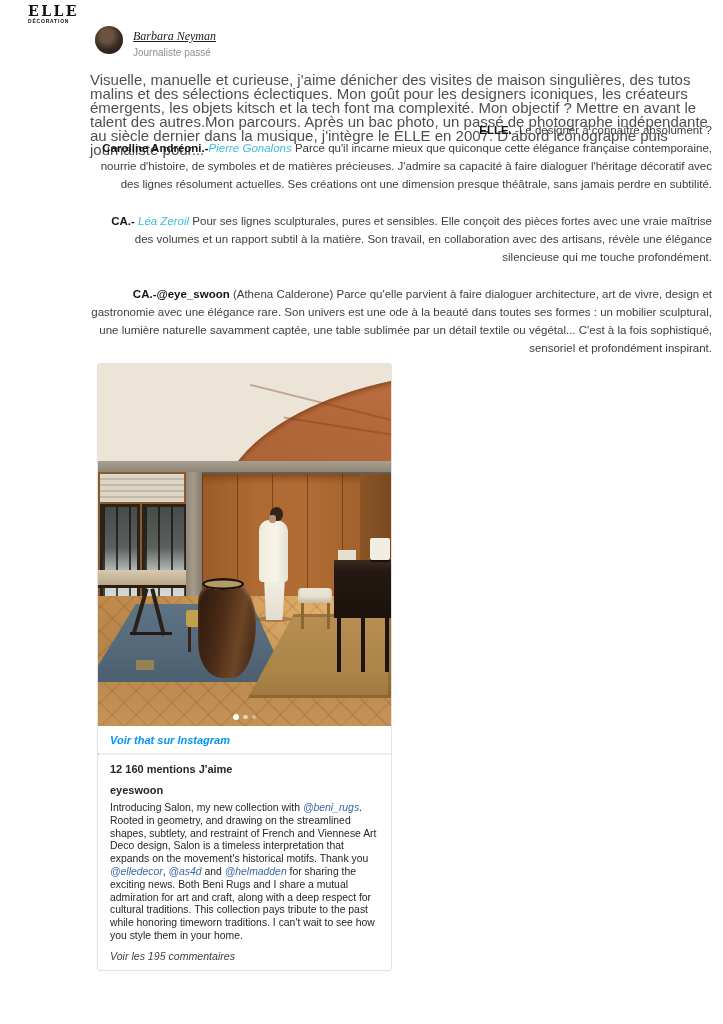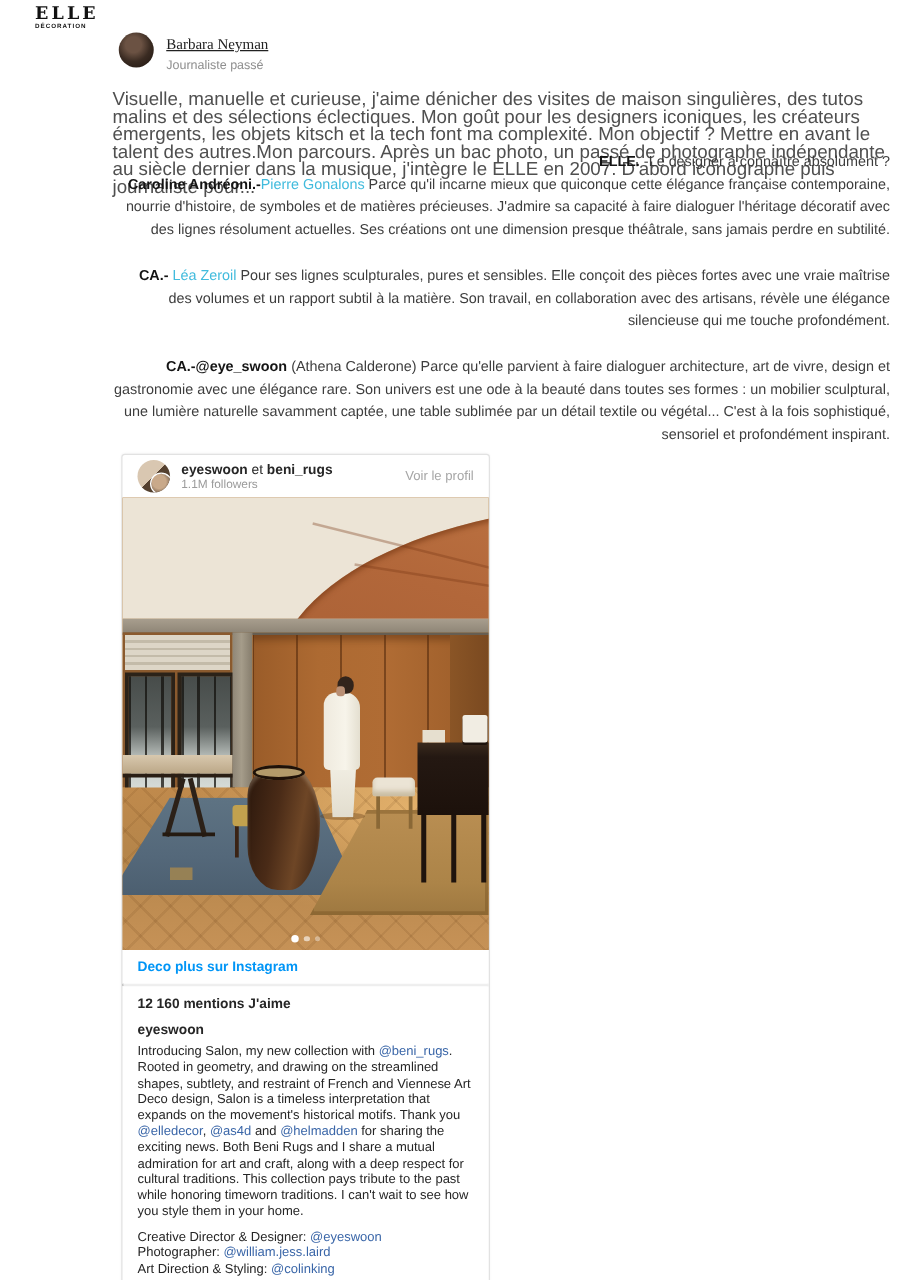--- a/index.html
+++ b/index.html
@@ -1,21 +1,21 @@
 <!DOCTYPE html>
 <html><head>
 <meta charset="utf-8">
 <style>
   html,body{margin:0;padding:0;}
   body{
     width:723px;height:1024px;position:relative;background:#fff;overflow:hidden;
     font-family:"Liberation Sans", sans-serif;color:#262626;
     -webkit-font-smoothing:antialiased;
   }
-  a{cursor:pointer;}
+  a{cursor:pointer;font-style:italic;}
   
   .logo{position:absolute;left:28px;top:5px;text-align:left;color:#111;}
   .logo-elle{font-family:"DejaVu Serif", serif;font-weight:bold;font-size:14px;letter-spacing:2.5px;line-height:13px;}
   .logo-sub{font-size:5px;letter-spacing:0.8px;line-height:6px;font-weight:bold;}
   .byline{position:absolute;left:95px;top:26px;display:flex;gap:10px;align-items:flex-start;}
   .author-avatar{width:28px;height:28px;border-radius:50%;flex:0 0 auto;
     background:radial-gradient(circle at 42% 35%, #6b5243 0 26%, #3a2b22 55%, #1d140f 100%);}
   .byline-name{font-family:"Liberation Serif", serif;font-size:12px;color:#222;text-decoration:underline;line-height:14px;}
   .byline-role{font-size:10px;color:#8f8f8f;margin-top:3px;}
   
@@ -155,28 +155,20 @@
   <div class="block">
     <p class="a"><strong>CA.- </strong><a class="link-cyan">Léa Zeroil</a><span> Pour ses lignes sculpturales, pures et sensibles. Elle conçoit des pièces fortes avec une vraie maîtrise des volumes et un rapport subtil à la matière. Son travail, en collaboration avec des artisans, révèle une élégance silencieuse qui me touche profondément.</span></p>
   </div>
   <div class="block">
     <p class="a"><strong>CA.-@eye_swoon</strong><span> (Athena Calderone) Parce qu'elle parvient à faire dialoguer architecture, art de vivre, design et gastronomie avec une élégance rare. Son univers est une ode à la beauté dans toutes ses formes : un mobilier sculptural, une lumière naturelle savamment captée, une table sublimée par un détail textile ou végétal... C'est à la fois sophistiqué, sensoriel et profondément inspirant.</span></p>
   </div>
 </section>
 
 <div class="ig-embed">
 
-  <div class="ig-header">
-    <div class="ig-avatar"></div>
-    <div class="ig-names">
-      <div class="ig-user"><span>eyeswoon</span><span class="conn"> et </span><span>beni_rugs</span></div>
-      <div class="ig-followers">1.1M followers</div>
-    </div>
-    <a class="ig-viewprofile">Voir le profil</a>
-  </div>
 
   <div class="ig-photo">
     <div class="ph ceiling">
       <div class="ph cove"></div>
       <div class="ph cove-seam seam1"></div>
       <div class="ph cove-seam seam2"></div>
     </div>
     <div class="ph beam"></div>
     <div class="ph windows"></div>
     <div class="ph blinds"></div>
@@ -213,30 +205,25 @@
     <div class="ph bench-cushion"></div>
     <div class="ph chair"></div>
     <div class="ph chair-rim"></div>
     <div class="dots">
       <div class="dot dot-active"></div>
       <div class="dot dot-2"></div>
       <div class="dot dot-3"></div>
     </div>
   </div>
 
-  <a class="ig-viewmore">Deco plus sur Instagram</a>
+  <a class="ig-viewmore">Voir that sur Instagram</a>
   <hr class="ig-divider">
 
   <div class="ig-stats">
     <div class="ig-likes">12 160 mentions J'aime</div>
     <div class="ig-caption-author">eyeswoon</div>
   </div>
 
   <div class="ig-caption"><span>Introducing Salon, my new collection with </span><a class="mention">@beni_rugs</a><span>. Rooted in geometry, and drawing on the streamlined shapes, subtlety, and restraint of French and Viennese Art Deco design, Salon is a timeless interpretation that expands on the movement's historical motifs. Thank you </span><a class="mention">@elledecor</a><span>, </span><a class="mention">@as4d</a><span> and </span><a class="mention">@helmadden</a><span> for sharing the exciting news. Both Beni Rugs and I share a mutual admiration for art and craft, along with a deep respect for cultural traditions. This collection pays tribute to the past while honoring timeworn traditions. I can't wait to see how you style them in your home.</span></div>
-  <div class="ig-credits">
-      <div><span>Creative Director &amp; Designer: </span><a class="mention">@eyeswoon</a></div>
-      <div><span>Photographer: </span><a class="mention">@william.jess.laird</a></div>
-      <div><span>Art Direction &amp; Styling: </span><a class="mention">@colinking</a></div>
-    </div>
 
   <a class="ig-comments">Voir les 195 commentaires</a>
 
 </div>
 
 </body></html>

